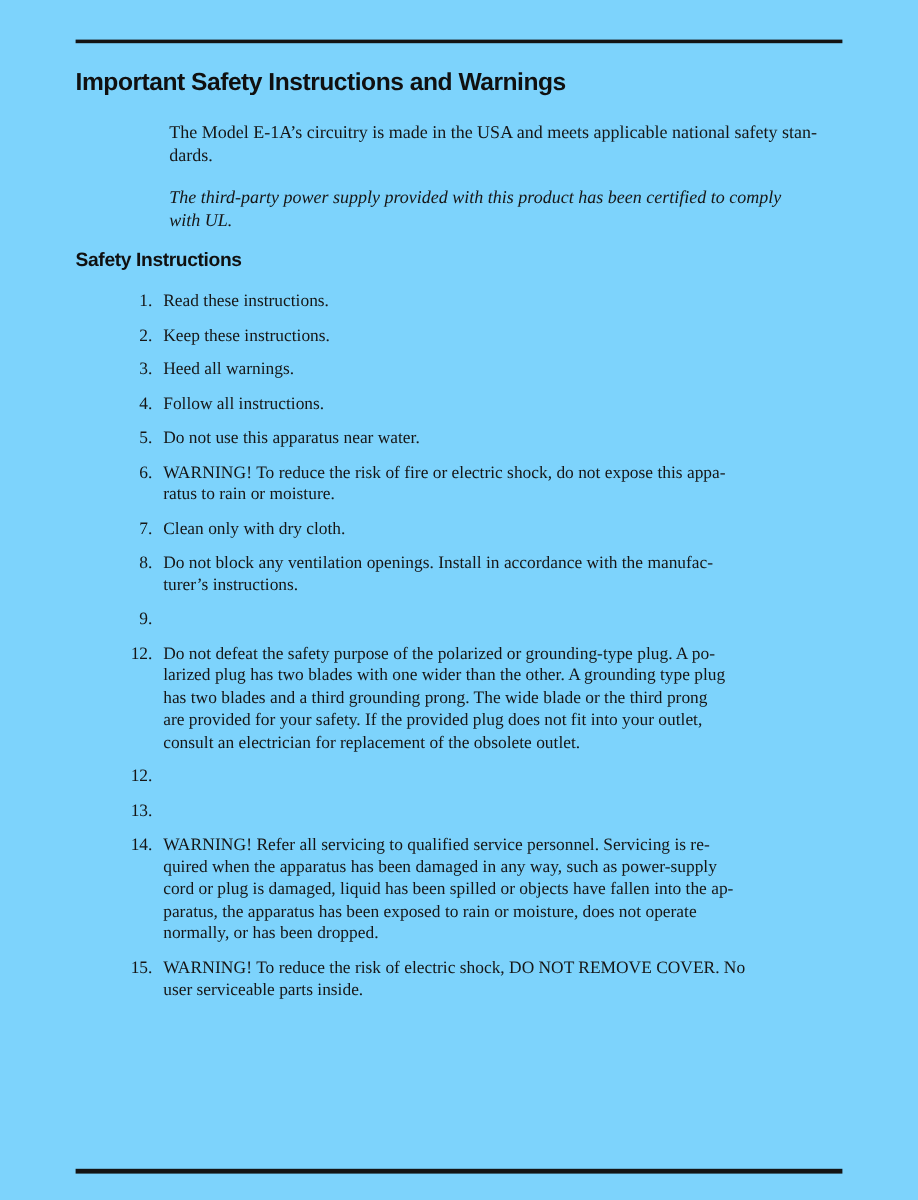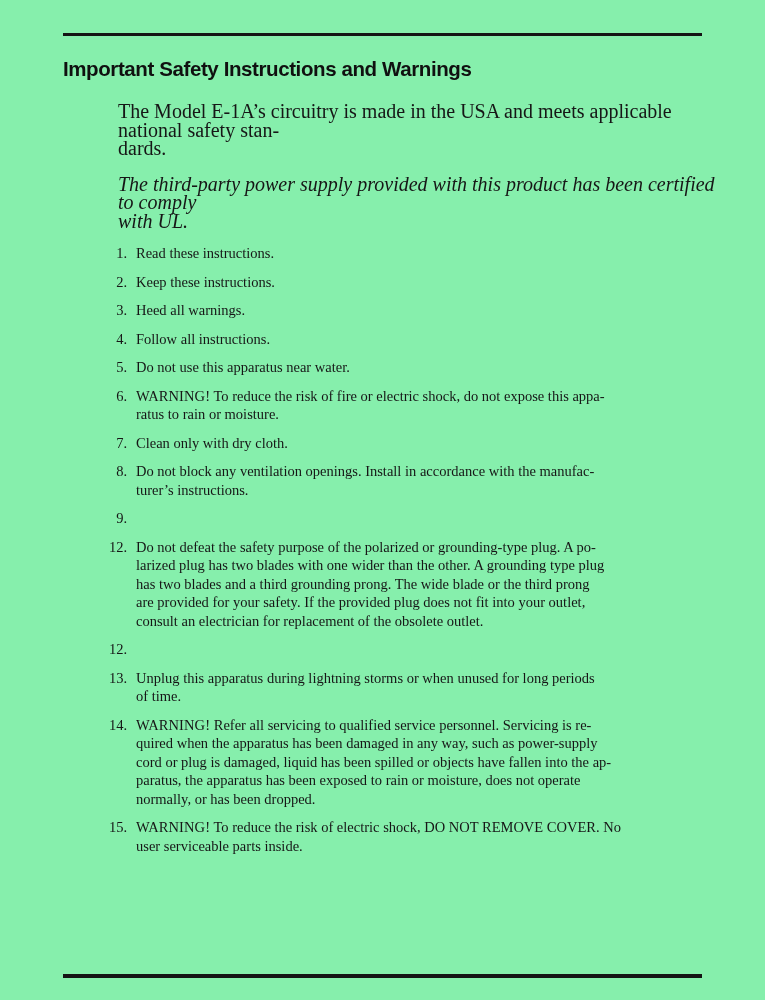--- a/index.html
+++ b/index.html
@@ -2,21 +2,21 @@
 <html><head>
 <meta charset="utf-8">
 <style>
   * { margin: 0; padding: 0; box-sizing: border-box; }
   html, body { background: #ffffff; }
   .page {
     position: relative;
     width: 765px;
     height: 1000px;
     margin: 0 auto;
-    background: #86efac;
+    background: #7dd3fc;
     color: #161616;
     font-family: "Liberation Serif", "DejaVu Serif", serif;
     padding: 33px 40px 0 63px;
     overflow: hidden;
   }
   .rule-top {
     width: 639px;
     height: 0;
     border: none;
     border-top: 3.5px solid #141414;
@@ -42,22 +42,22 @@
     font-family: "Liberation Sans", "DejaVu Sans", sans-serif;
     font-weight: bold;
     font-size: 16px;
     line-height: 20px;
     letter-spacing: -0.3px;
     color: #101010;
   }
   h2.sh-1 { margin-top: 13px; }
   h2.sh-2 { margin-top: 15px; }
   p.body-para {
-    margin: 20px 0 0 55px;
-    font-size: 20px;
+    margin: 20px 0 0 78px;
+    font-size: 15px;
     line-height: 18.5px;
     white-space: pre-line;
     max-width: 600px;
   }
   p.body-para.second { margin-top: 17px; font-style: italic; }
   ol.instruction-list {
     list-style: none;
     margin-top: 14px;
   }
   ol.instruction-list li {
@@ -89,20 +89,21 @@
 
   <h1 class="doc-title">Important Safety Instructions and Warnings</h1>
 
   <p class="body-para">The Model E-1A’s circuitry is made in the USA and meets applicable national safety stan-
 dards.</p>
 
 
   <p class="body-para second">The third-party power supply provided with this product has been certified to comply
 with UL.</p>
 
+  <h2 class="section-heading sh-2">Safety Instructions</h2>
 
   <ol class="instruction-list">
     <li>
       <span class="num">1.</span>
       <p class="txt"><span class="t">Read these instructions.</span></p>
     </li>
     <li>
       <span class="num">2.</span>
       <p class="txt"><span class="t">Keep these instructions.</span></p>
     </li>
@@ -141,22 +142,20 @@
 larized plug has two blades with one wider than the other. A grounding type plug
 has two blades and a third grounding prong. The wide blade or the third prong
 are provided for your safety. If the provided plug does not fit into your outlet,
 consult an electrician for replacement of the obsolete outlet.</span></p>
     </li>
     <li>
       <span class="num">12.</span>
     </li>
     <li>
       <span class="num">13.</span>
-      <p class="txt"><span class="t">Unplug this apparatus during lightning storms or when unused for long periods
-of time.</span></p>
     </li>
     <li>
       <span class="num">14.</span>
       <p class="txt"><b class="warn">WARNING!</b> <span class="t">Refer all servicing to qualified service personnel. Servicing is re-
 quired when the apparatus has been damaged in any way, such as power-supply
 cord or plug is damaged, liquid has been spilled or objects have fallen into the ap-
 paratus, the apparatus has been exposed to rain or moisture, does not operate
 normally, or has been dropped.</span></p>
     </li>
     <li>

